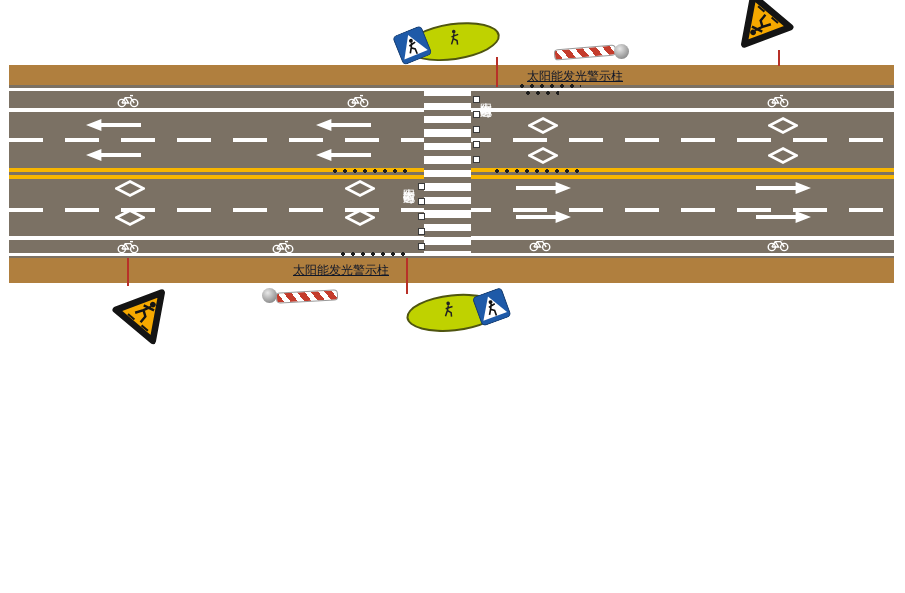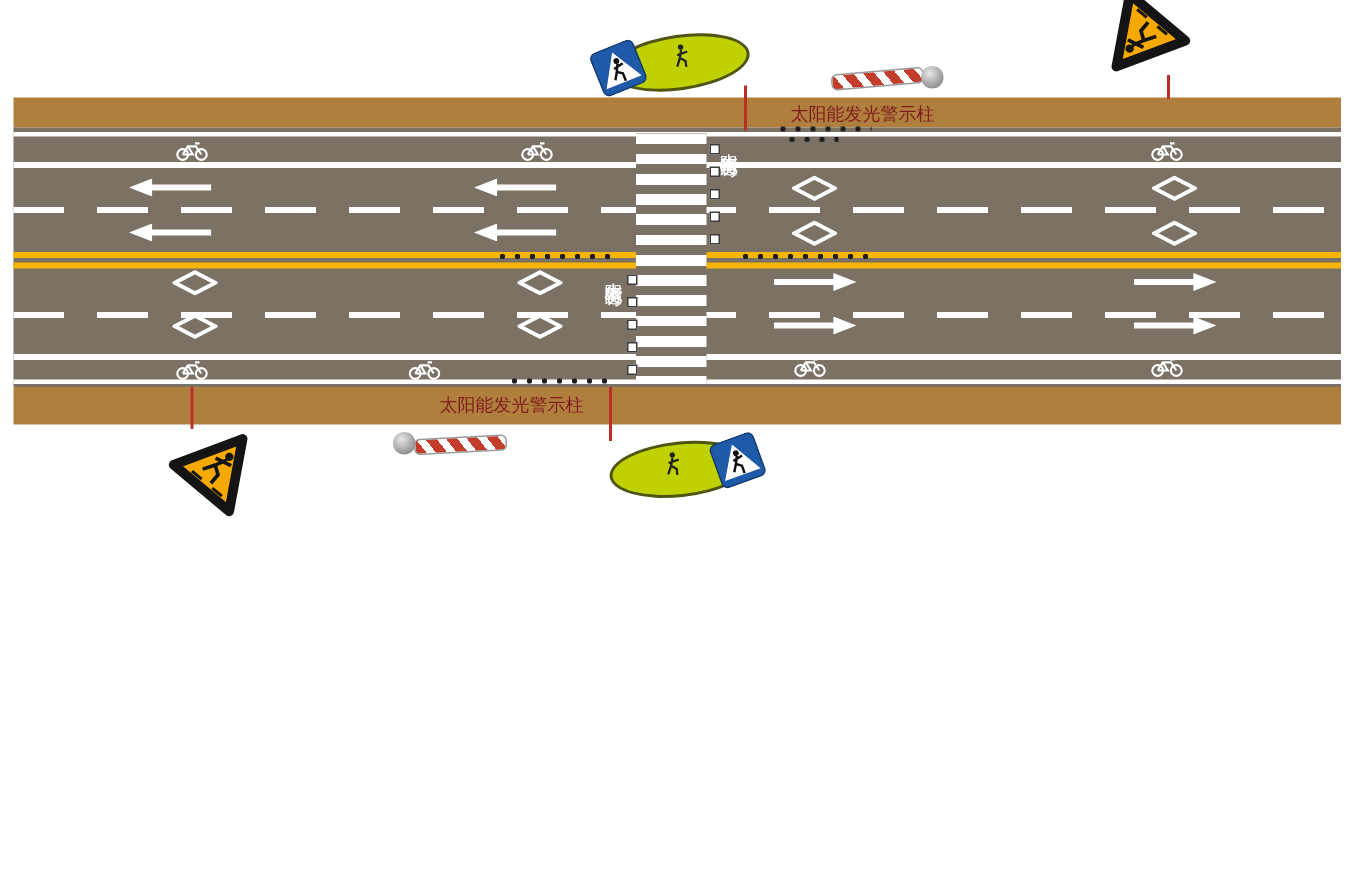--- a/index.html
+++ b/index.html
@@ -10,21 +10,21 @@
   .wline{background:#ffffff;}
   .dash{background:repeating-linear-gradient(90deg,#ffffff 0 34px,rgba(0,0,0,0) 34px 56px);}
   .ylw{background:#F7B500;}
   .dotrow{background-image:radial-gradient(circle,#1d1d1d 1.7px,rgba(0,0,0,0) 2px);
           background-size:10px 6px;background-repeat:repeat-x;height:6px;}
   .crosswalk{background-color:#7B7164;
              background-image:repeating-linear-gradient(180deg,#ffffff 0 7px,rgba(0,0,0,0) 7px 13.5px);}
   .stud{width:5px;height:5px;background:#fff;border:1px solid #3c3c3c;}
   .vlabel{writing-mode:vertical-rl;text-orientation:upright;color:#fff;font-size:12px;
           line-height:14px;letter-spacing:1px;white-space:nowrap;}
-  .hlabel{font-size:12px;color:#7f1d1d;white-space:nowrap;}
+  .hlabel{font-size:12px;color:#0f172a;white-space:nowrap;text-decoration:underline;}
   .leader{width:2px;background:#B83028;}
   .arrow{height:12px;width:55px;background:#fff;}
   .arrow-l{clip-path:polygon(0 50%,28% 0,28% 33%,100% 33%,100% 67%,28% 67%,28% 100%);}
   .arrow-r{clip-path:polygon(100% 50%,72% 0,72% 33%,0 33%,0 67%,72% 67%,72% 100%);}
   .pole{height:9px;width:60px;border-radius:4px;border:1px solid #9a9a9a;
         background:repeating-linear-gradient(55deg,#C43C2C 0 6px,#ffffff 6px 11px);}
   .cap{width:15px;height:15px;border-radius:50%;
        background:radial-gradient(circle at 38% 32%,#e8e8e8,#8d8d8d 75%);}
   .ovalboard{background:#BFD200;border:2px solid #4f5510;border-radius:50%;}
   .bluesign{border-radius:4px;}

